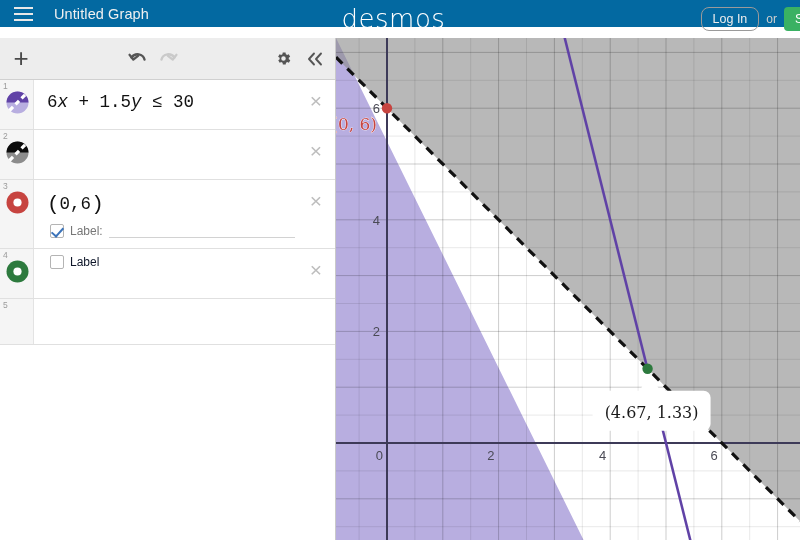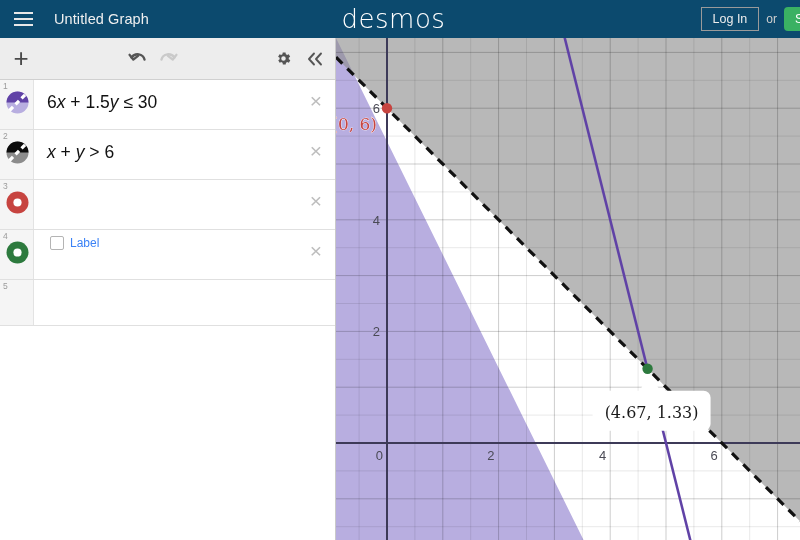--- a/index.html
+++ b/index.html
@@ -5,22 +5,22 @@
   * { box-sizing: border-box; margin: 0; padding: 0; }
   html, body { width: 800px; height: 540px; overflow: hidden; }
   body {
     font-family: "Liberation Sans", sans-serif;
     background: #fff;
     position: relative;
   }
 
   
   #header {
-    position: absolute; left: 0; top: 0; width: 800px; height: 38px;
-    background: #0c4a6e; display: flex; align-items: center;
+    position: absolute; left: 0; top: 0; width: 800px; height: 27px;
+    background: #0369a1; display: flex; align-items: center;
   }
   #hamburger {
     width: 38px; height: 38px; display: flex; flex-direction: column;
     justify-content: center; align-items: center; gap: 4px; cursor: pointer;
     margin-left: 4px;
   }
   #hamburger i { display: block; width: 19px; height: 2px; background: #e8e8e8; }
   #graph-title {
     color: #f0f0f0; font-size: 14.5px; margin-left: 12px; letter-spacing: .1px;
     white-space: nowrap;
@@ -32,21 +32,21 @@
   }
   #brand span {
     color: #fff; font-size: 26px; font-weight: 300; letter-spacing: .5px;
     font-family: "DejaVu Sans", sans-serif;
   }
   #header-right {
     position: absolute; right: 0; top: 0; height: 38px;
     display: flex; align-items: center; gap: 7px; padding-right: 0;
   }
   #login-btn {
-    border: 1px solid #9a9a9a; border-radius: 0; color: #ededed;
+    border: 1px solid #9a9a9a; border-radius: 8px; color: #ededed;
     background: transparent; font-size: 12.5px; padding: 4px 11px;
     cursor: pointer; font-family: "Liberation Sans", sans-serif;
   }
   #or-text { color: #cfcfcf; font-size: 12px; }
   #signup-btn {
     background: #3ab163; color: #fff; border: none; border-radius: 4px;
     font-size: 12.5px; padding: 5px 11px; cursor: pointer;
     white-space: nowrap; overflow: hidden;
     width: 24px; margin-right: -8px;
     font-family: "Liberation Sans", sans-serif; text-align: left;
@@ -82,41 +82,41 @@
   }
   .idx-num {
     font-size: 8.5px; color: #9b9b9b; position: absolute; left: 3px; top: 1px;
     font-family: "Liberation Sans", sans-serif;
   }
   .icon-wrap {
     position: absolute; left: 6px; top: 11px; width: 23px; height: 23px; cursor: pointer;
   }
   .expr-body { flex: 1; position: relative; padding: 0 34px 0 13px; }
   .expr-math {
-    font-family: Liberation Sans, sans-serif; font-size: 17.5px; color: #111;
+    font-family: Liberation Mono, monospace; font-size: 17.5px; color: #111;
     padding-top: 12px; line-height: 1.2; white-space: nowrap;
   }
   .expr-math i { font-style: italic; }
   .paren { font-size: 21px; vertical-align: -1.5px; }
   .close-x {
     position: absolute; right: 9px; top: 11px; width: 20px; height: 20px;
     color: #bdbdbd; font-size: 21px; line-height: 19px; text-align: center;
     cursor: pointer; font-weight: 300; font-family: "Liberation Sans", sans-serif;
   }
   .label-row { display: flex; align-items: center; padding: 6px 0 10px 3px; gap: 6px; }
   .cbox {
     width: 14px; height: 14px; border: 1px solid #b4b4b4; border-radius: 2px;
     background: #fff; position: relative; cursor: pointer; flex: 0 0 14px;
   }
   .cbox.checked::after {
     content: ""; position: absolute; left: 3px; top: 0px; width: 5px; height: 10px;
     border: solid #3b73b9; border-width: 0 2.6px 2.6px 0; transform: rotate(42deg);
   }
   .label-text { font-size: 12px; color: #777; }
-  .label-text.dim { color: #3b82f6; }
+  .label-text.dim { color: #0f172a; }
   .label-input {
     flex: 1; border: none; border-bottom: 1px solid #d2d2d2; height: 15px;
     margin-right: 6px; background: transparent; outline: none; font-size: 12px;
   }
   .empty-row { min-height: 46px; border-bottom: 1px solid #e0e0e0; }
   .empty-row .expr-body { background: #fff; }
 
   
   #graph {
     position: absolute; left: 336px; top: 38px; width: 464px; height: 502px;
@@ -196,37 +196,42 @@
         <span class="idx-num">2</span>
         <div class="icon-wrap">
           <svg width="23" height="23" viewBox="0 0 23 23" aria-hidden="true">
             <circle cx="11.5" cy="11.5" r="11" fill="#8c8c8c"></circle>
             <path d="M0.5 11.5 A11 11 0 0 1 11.5 0.5 A11 11 0 0 1 22.5 11.5 Z" fill="#0c0c0c"></path>
             <path d="M3.5 19.5 L19.5 3.5" stroke="#fff" stroke-width="3.2" stroke-dasharray="5 3.5" stroke-linecap="butt"></path>
           </svg>
         </div>
       </div>
       <div class="expr-body">
-        <div class="expr-math"><i>x</i> + <i>y</i> &gt; 6</div>
         <div class="close-x">×</div>
       </div>
     </div>
 
     <div class="expr-row">
       <div class="expr-index">
         <span class="idx-num">3</span>
         <div class="icon-wrap">
           <svg width="23" height="23" viewBox="0 0 23 23" aria-hidden="true">
             <circle cx="11.5" cy="11.5" r="11" fill="#c74440"></circle>
             <circle cx="11.5" cy="11.5" r="4.1" fill="#fff"></circle>
           </svg>
         </div>
       </div>
       <div class="expr-body">
+        <div class="expr-math"><span class="paren">(</span>0,6<span class="paren">)</span></div>
         <div class="close-x">×</div>
+        <div class="label-row">
+          <div class="cbox checked"></div>
+          <span class="label-text">Label:</span>
+          <input class="label-input" type="text" value="" style="">
+        </div>
       </div>
     </div>
 
     <div class="expr-row">
       <div class="expr-index">
         <span class="idx-num">4</span>
         <div class="icon-wrap">
           <svg width="23" height="23" viewBox="0 0 23 23" aria-hidden="true">
             <circle cx="11.5" cy="11.5" r="11" fill="#2d7a3e"></circle>
             <circle cx="11.5" cy="11.5" r="4.1" fill="#fff"></circle>

